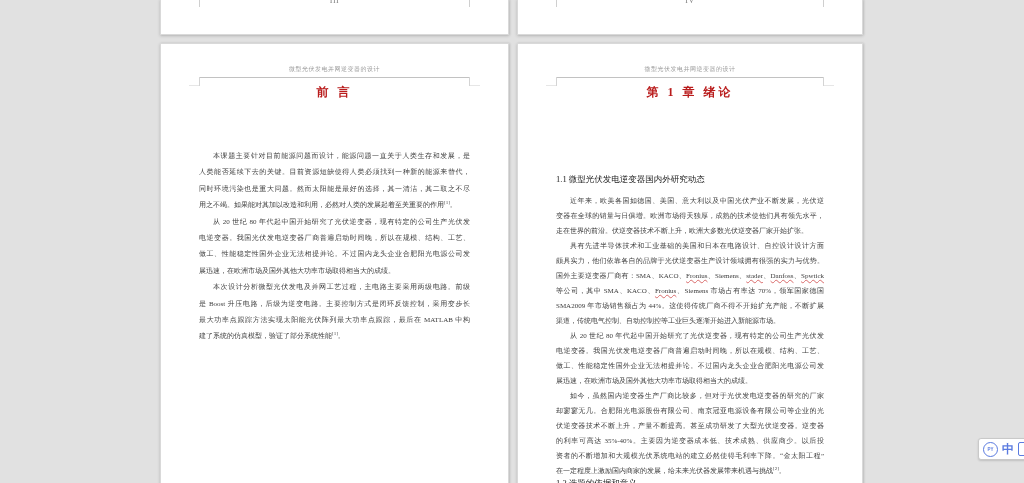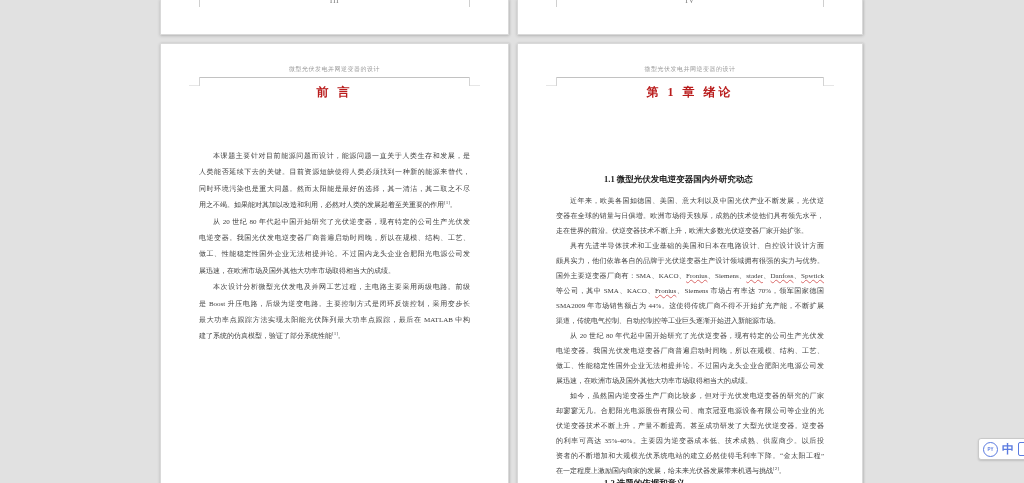--- a/index.html
+++ b/index.html
@@ -43,21 +43,21 @@
   .corner-stub{position:absolute;top:41px;width:10px;height:1px;background:#e6e6e6;}
   .corner-stub.l{left:28px;} .corner-stub.r{right:28px;}
 
   .page-title{
     position:absolute;top:40px;left:0;width:100%;text-align:center;
     font-size:12px;font-weight:bold;color:#b91c1c;letter-spacing:3px;
   }
 
   .sec-heading{
     position:absolute;left:38px;right:38px;
-    font-size:8.5px;font-weight:bold;color:#222;margin-left:48px;
+    font-size:8.5px;font-weight:normal;color:#222;
   }
 
   
   .body-block{
     position:absolute;left:38px;right:38px;
     font-size:7px;color:#3d3d3d;
   }
   .bline{
     text-align:justify;text-align-last:justify;
     white-space:nowrap;overflow:hidden;

